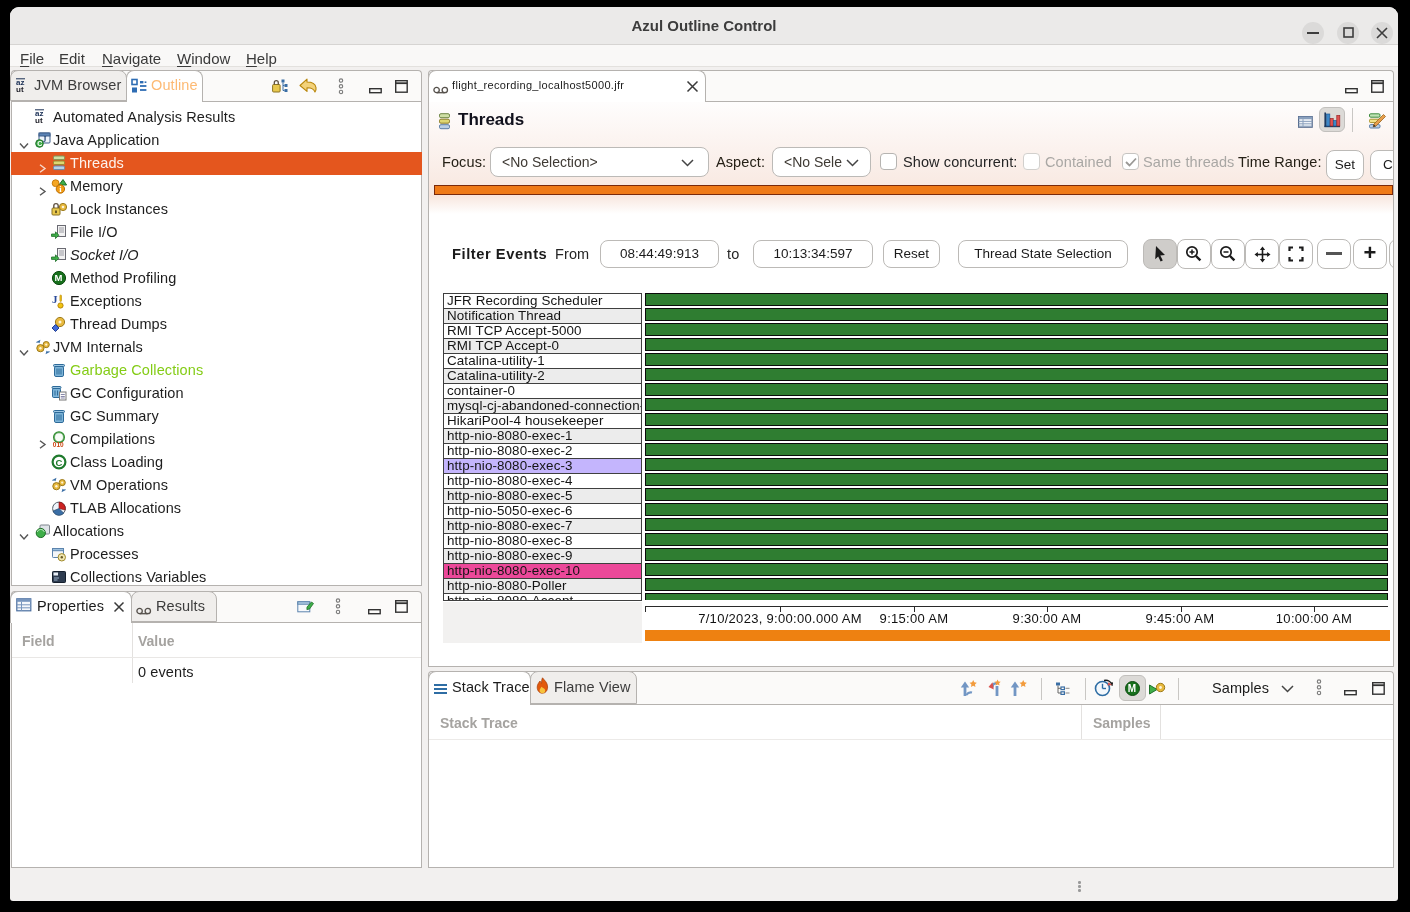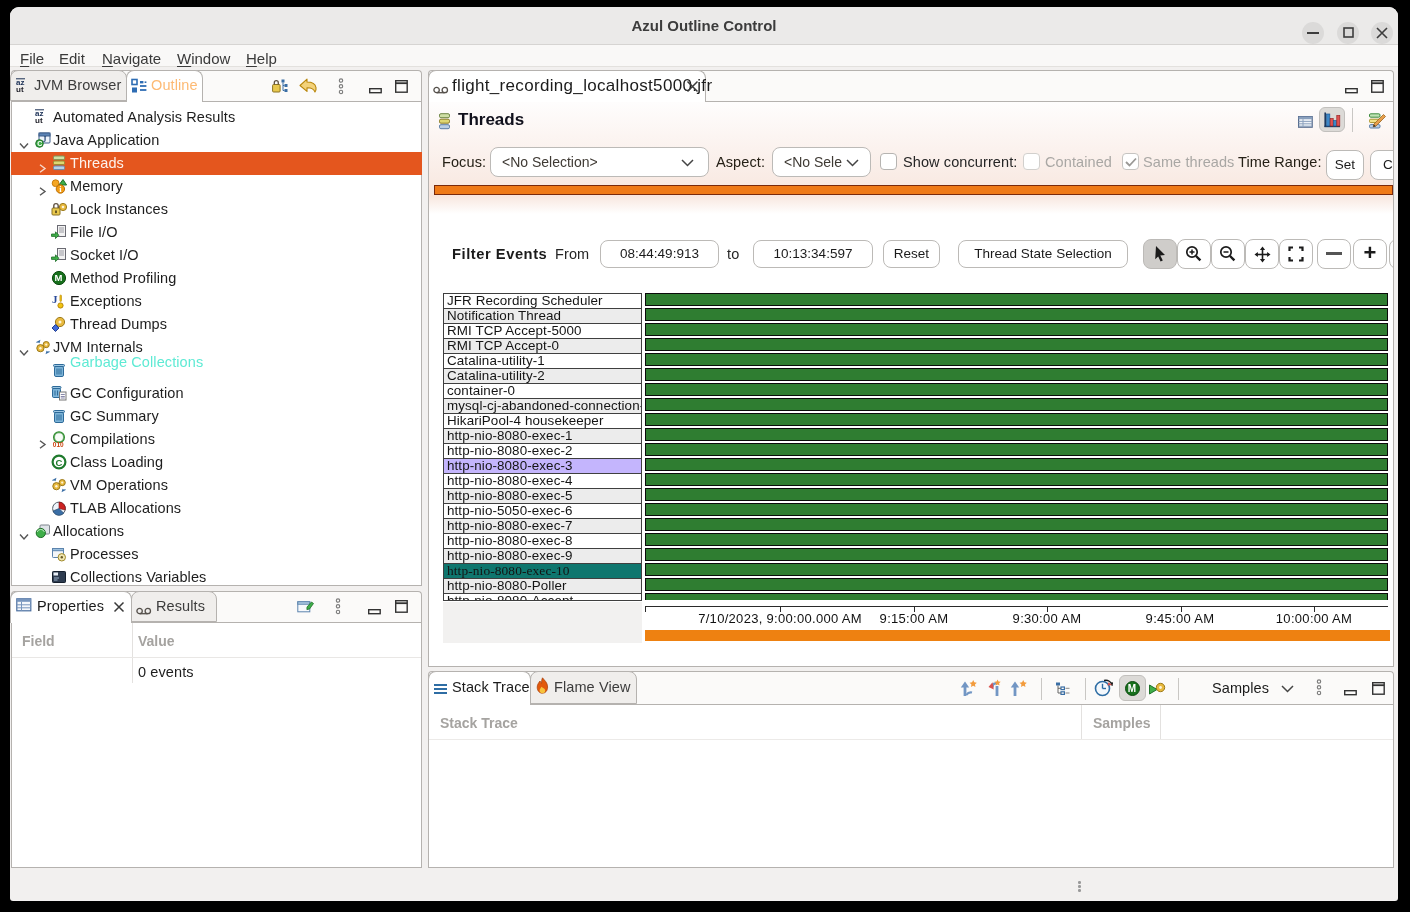--- a/index.html
+++ b/index.html
@@ -154,21 +154,21 @@
 <path d="M 0.5 10 h4 v-2.2 l3.4 3.4 -3.4 3.4 V 12.4 h-4 Z" fill="#3fae49" stroke="#1e7028" stroke-width="0.8"></path>
 </svg></div>
 <div class="ab txt" style="left:70px;top:220.5px;height:23px;line-height:23px;color:#1d1d1d;">File I/O</div>
 <div class="ab" style="left:51px;top:246.5px;"><svg width="16" height="16" viewBox="0 0 16 16">
 <rect x="6.5" y="1.5" width="8" height="11" fill="#f2f2f2" stroke="#6a6a72"></rect>
 <line x1="8" y1="4" x2="13" y2="4" stroke="#9a9aa2"></line>
 <line x1="8" y1="6" x2="13" y2="6" stroke="#9a9aa2"></line>
 <line x1="8" y1="8" x2="13" y2="8" stroke="#9a9aa2"></line>
 <path d="M 0.5 10 h4 v-2.2 l3.4 3.4 -3.4 3.4 V 12.4 h-4 Z" fill="#3fae49" stroke="#1e7028" stroke-width="0.8"></path>
 </svg></div>
-<div class="ab txt" style="left:70px;top:243.5px;height:23px;line-height:23px;color:#1d1d1d;">Socket I/O</div>
+<div class="ab txt" style="left:70px;top:243.5px;height:23px;line-height:23px;color:#1d1d1d;font-style:italic;">Socket I/O</div>
 <div class="ab" style="left:51px;top:269.5px;"><svg width="16" height="16" viewBox="0 0 16 16">
 <circle cx="8" cy="8" r="6.6" fill="#17701c" stroke="#0c4a10"></circle>
 <text x="3.6" y="11.4" font-family="Liberation Sans" font-size="9.5" font-weight="bold" fill="#fff">M</text>
 </svg></div>
 <div class="ab txt" style="left:70px;top:266.5px;height:23px;line-height:23px;color:#1d1d1d;">Method Profiling</div>
 <div class="ab" style="left:51px;top:292.5px;"><svg width="16" height="16" viewBox="0 0 16 16">
 <text x="1" y="10" font-family="Liberation Serif" font-size="11" font-weight="bold" fill="#2a4a99">J</text>
 <circle cx="9.5" cy="12.5" r="2.6" fill="#f1c40f" stroke="#b8860b"></circle>
 <rect x="8.9" y="2" width="1.6" height="6.5" rx="0.8" fill="#f1c40f" stroke="#b8860b" stroke-width="0.6"></rect>
 </svg></div>
@@ -191,21 +191,21 @@
 <path d="M 14.5 12.5 l -3 1.5 l 0.6 -2" fill="none" stroke="#3a6ea5" stroke-width="1.2"></path>
 </svg></div>
 <div class="ab txt" style="left:53px;top:335.5px;height:23px;line-height:23px;color:#1d1d1d;">JVM Internals</div>
 <div class="ab" style="left:51px;top:361.5px;"><svg width="16" height="16" viewBox="0 0 16 16">
 <rect x="3.5" y="4.5" width="9" height="10" rx="1.4" fill="#7db4d8" stroke="#2d6a99"></rect>
 <rect x="2.5" y="2.5" width="11" height="2" rx="1" fill="#9cc6e2" stroke="#2d6a99"></rect>
 <line x1="6" y1="6.5" x2="6" y2="12.5" stroke="#2d6a99"></line>
 <line x1="8" y1="6.5" x2="8" y2="12.5" stroke="#2d6a99"></line>
 <line x1="10" y1="6.5" x2="10" y2="12.5" stroke="#2d6a99"></line>
 </svg></div>
-<div class="ab txt" style="left:70px;top:351px;height:23px;line-height:23px;color:#5eead4;">Garbage Collections</div>
+<div class="ab txt" style="left:70px;top:359px;height:23px;line-height:23px;color:#84cc16;">Garbage Collections</div>
 <div class="ab" style="left:51px;top:384.5px;"><svg width="16" height="16" viewBox="0 0 16 16">
 <rect x="1.5" y="3.5" width="8" height="9" rx="1.2" fill="#7db4d8" stroke="#2d6a99"></rect>
 <rect x="1" y="1.5" width="9" height="2" rx="1" fill="#9cc6e2" stroke="#2d6a99"></rect>
 <line x1="4" y1="5.5" x2="4" y2="10.5" stroke="#2d6a99"></line>
 <line x1="6.5" y1="5.5" x2="6.5" y2="10.5" stroke="#2d6a99"></line>
 <rect x="8.5" y="7" width="6.5" height="8" fill="#fbfbfb" stroke="#777"></rect>
 <line x1="9.8" y1="9.5" x2="13.8" y2="9.5" stroke="#88a"></line>
 <line x1="9.8" y1="11.5" x2="13.8" y2="11.5" stroke="#88a"></line>
 <line x1="9.8" y1="13" x2="13.8" y2="13" stroke="#88a"></line>
 </svg></div>
@@ -318,21 +318,21 @@
 <div class="ab txt" style="left:138px;top:664px;color:#1d1d1d;">0 events</div>
 
 <div class="strip" style="left:428px;top:70px;width:966px;height:31px;"></div>
 <div class="panel" style="left:428px;top:101px;width:966px;height:566px;"></div>
 <div class="tab active" style="left:428px;top:70px;width:278px;height:32px;"></div>
 <div class="ab" style="left:433px;top:81px;z-index:6;"><svg width="16" height="10" viewBox="0 0 16 10">
 <circle cx="3.6" cy="5" r="2.7" fill="none" stroke="#55504b" stroke-width="1.3"></circle>
 <circle cx="11.8" cy="5" r="2.7" fill="none" stroke="#55504b" stroke-width="1.3"></circle>
 <line x1="3.6" y1="7.7" x2="11.8" y2="7.7" stroke="#55504b" stroke-width="1.3"></line>
 </svg></div>
-<div class="ab" style="left:452px;top:70px;line-height:31px;color:#1b1b1b;z-index:6;font-size:17px;letter-spacing:0.32px;white-space:nowrap;">flight_recording_localhost5000.jfr</div>
+<div class="ab" style="left:452px;top:70px;line-height:31px;color:#1b1b1b;z-index:6;font-size:11px;letter-spacing:0.32px;white-space:nowrap;">flight_recording_localhost5000.jfr</div>
 <svg class="ab" style="left:686px;top:80px;z-index:6;" width="13" height="13">
     <path d="M 1.5 1.5 L 11.5 11.5 M 11.5 1.5 L 1.5 11.5" stroke="#3a3a3a" stroke-width="1.5"></path>
   </svg>
 <div class="ab" style="left:1345px;top:80px;"><svg width="13" height="6" viewBox="0 0 13 6">
       <rect x="0.7" y="0.7" width="11.5" height="4" fill="none" stroke="#333" stroke-width="1.4"></rect>
     </svg></div>
 <div class="ab" style="left:1371px;top:79px;"><svg width="13" height="13" viewBox="0 0 13 13">
       <rect x="0.7" y="0.7" width="11.5" height="11.5" fill="none" stroke="#333" stroke-width="1.4"></rect>
       <line x1="0.7" y1="3.2" x2="12.2" y2="3.2" stroke="#333" stroke-width="1.8"></line>
     </svg></div>
@@ -456,21 +456,21 @@
 <div class="trow" style="background:#ffffff;">HikariPool-4 housekeeper</div>
 <div class="trow" style="background:#ececec;">http-nio-8080-exec-1</div>
 <div class="trow" style="background:#ffffff;">http-nio-8080-exec-2</div>
 <div class="trow" style="background:#c4b5fd;">http-nio-8080-exec-3</div>
 <div class="trow" style="background:#ffffff;">http-nio-8080-exec-4</div>
 <div class="trow" style="background:#ececec;">http-nio-8080-exec-5</div>
 <div class="trow" style="background:#ffffff;">http-nio-5050-exec-6</div>
 <div class="trow" style="background:#ececec;">http-nio-8080-exec-7</div>
 <div class="trow" style="background:#ffffff;">http-nio-8080-exec-8</div>
 <div class="trow" style="background:#ececec;">http-nio-8080-exec-9</div>
-<div class="trow" style="background:#0f766e;font-family:Liberation Serif, serif;">http-nio-8080-exec-10</div>
+<div class="trow" style="background:#ec4899;">http-nio-8080-exec-10</div>
 <div class="trow" style="background:#ececec;">http-nio-8080-Poller</div>
 <div class="trow" style="background:#ffffff;">http-nio-8080-Accept</div>
  </div>
 
  <div class="ab" style="left:216px;top:191px;width:743px;height:307px;overflow:hidden;">
 <div class="gbar" style="top:0px;"></div>
 <div class="gbar" style="top:15px;"></div>
 <div class="gbar" style="top:30px;"></div>
 <div class="gbar" style="top:45px;"></div>
 <div class="gbar" style="top:60px;"></div>

